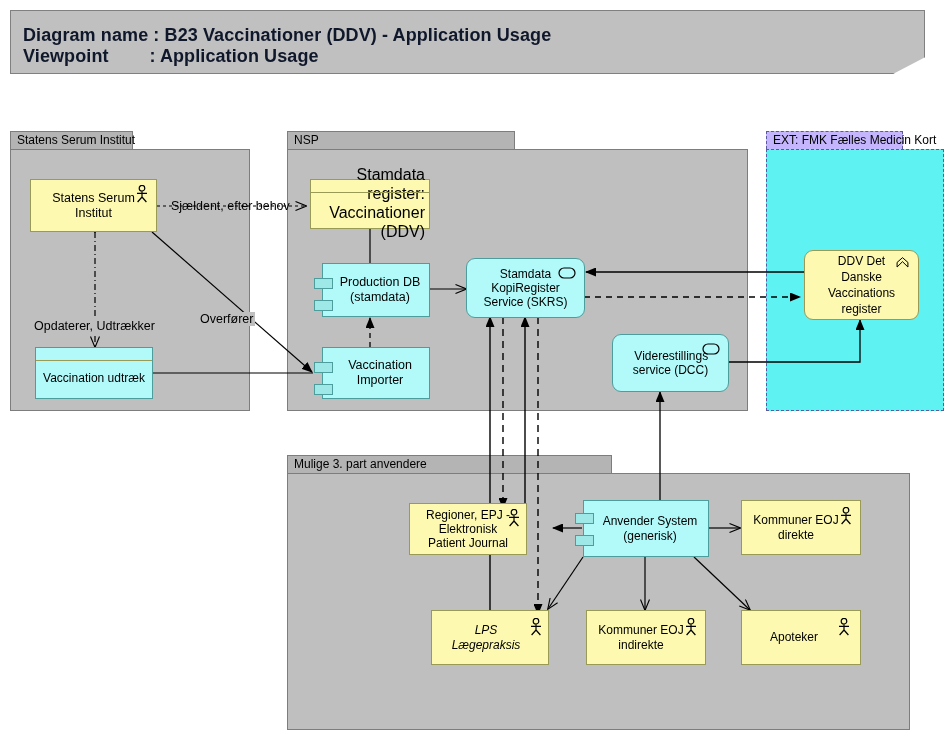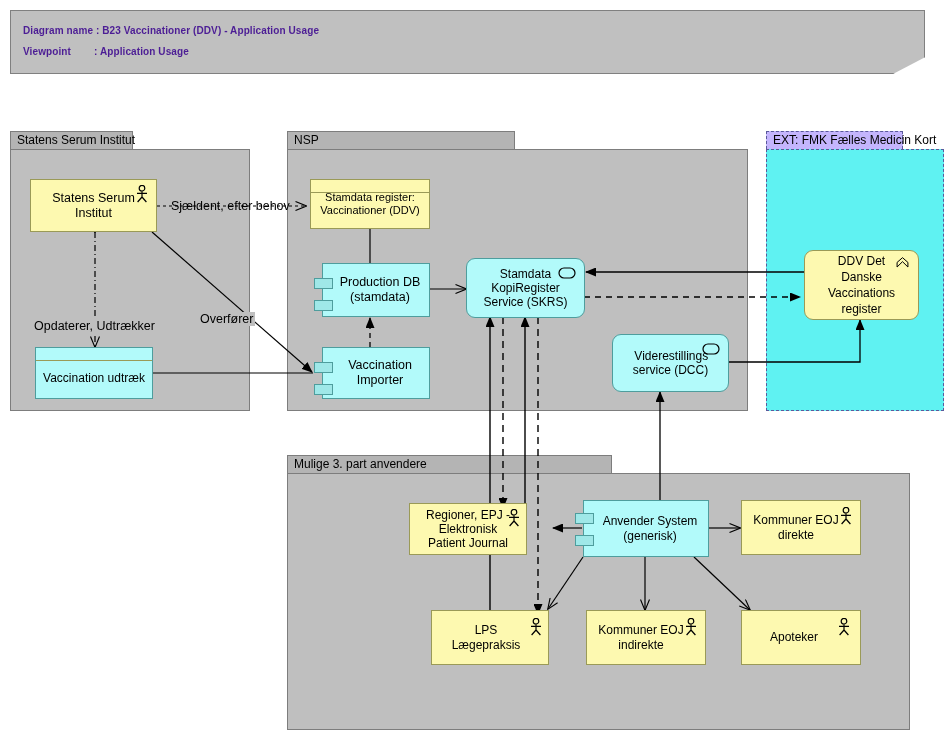--- a/index.html
+++ b/index.html
@@ -7,21 +7,21 @@
   #canvas{position:absolute;left:0;top:0;width:945px;height:741px;}
 
   
   .banner{
     position:absolute;left:10px;top:10px;width:915px;height:64px;
     background:#c0c0c0;border:1px solid #808080;
     clip-path:polygon(0 0,100% 0,100% 74%,96.5% 100%,0 100%);
     box-sizing:border-box;
   }
   .banner-line{
-    position:absolute;left:12px;font-size:10px;font-weight:bold;color:#4c1d95;
+    position:absolute;left:12px;font-size:18px;font-weight:bold;color:#0f172a;
     white-space:pre;letter-spacing:.1px;
   }
   .banner-line.l1{top:14px;}
   .banner-line.l2{top:35px;}
 
   
   .group{position:absolute;box-sizing:border-box;}
   .group .tab{
     position:absolute;left:0;top:0;height:18px;
     background:#b4b4b4;border:1px solid #7d7d7d;border-bottom:none;
@@ -180,21 +180,21 @@
     </svg>
   </div>
 
   <div class="node cyan" style="left:35px;top:347px;width:118px;height:52px;">
     <div class="dsbar"></div>
     <span class="txt" style="margin-top:11px;font-size:12px;">Vaccination udtræk</span>
   </div>
 
   <div class="node yellow" style="left:310px;top:179px;width:120px;height:50px;">
     <div class="dsbar" style="border-bottom-color:#9a9a57;"></div>
-    <span class="txt" style="margin-top:0;font-size:11px;">Stamdata register:
+    <span class="txt" style="margin-top:0;font-size:16px;text-align:right;">Stamdata register:
 Vaccinationer (DDV)</span>
   </div>
 
   <div class="node cyan" style="left:322px;top:263px;width:108px;height:54px;">
     <span class="stub s1"></span>
     <span class="stub s2"></span>
     <span class="txt" style="margin-left:8px;">Production DB
 (stamdata)</span>
   </div>
 
@@ -252,21 +252,21 @@
   <div class="node yellow" style="left:741px;top:500px;width:120px;height:55px;">
     <span class="txt" style="font-size:12px;margin-right:10px;">Kommuner EOJ
 direkte</span>
     <svg class="nicon" viewBox="0 0 16 18" style="top:6px;right:6px;">
       <circle cx="8" cy="3.2" r="2.8" fill="none" stroke="#000" stroke-width="1.2"></circle>
       <path d="M8,6.2 L8,12 M3,8.3 L13,8.3 M8,12 L3.6,17 M8,12 L12.4,17" fill="none" stroke="#000" stroke-width="1.2"></path>
     </svg>
   </div>
 
   <div class="node yellow" style="left:431px;top:610px;width:118px;height:55px;">
-    <span class="txt" style="font-size:12px;margin-right:8px;">LPS
+    <span class="txt" style="font-size:12px;margin-right:8px;font-style:italic;">LPS
 Lægepraksis</span>
     <svg class="nicon" viewBox="0 0 16 18" style="top:7px;right:4px;">
       <circle cx="8" cy="3.2" r="2.8" fill="none" stroke="#000" stroke-width="1.2"></circle>
       <path d="M8,6.2 L8,12 M3,8.3 L13,8.3 M8,12 L3.6,17 M8,12 L12.4,17" fill="none" stroke="#000" stroke-width="1.2"></path>
     </svg>
   </div>
 
   <div class="node yellow" style="left:586px;top:610px;width:120px;height:55px;">
     <span class="txt" style="font-size:12px;margin-right:10px;">Kommuner EOJ
 indirekte</span>

